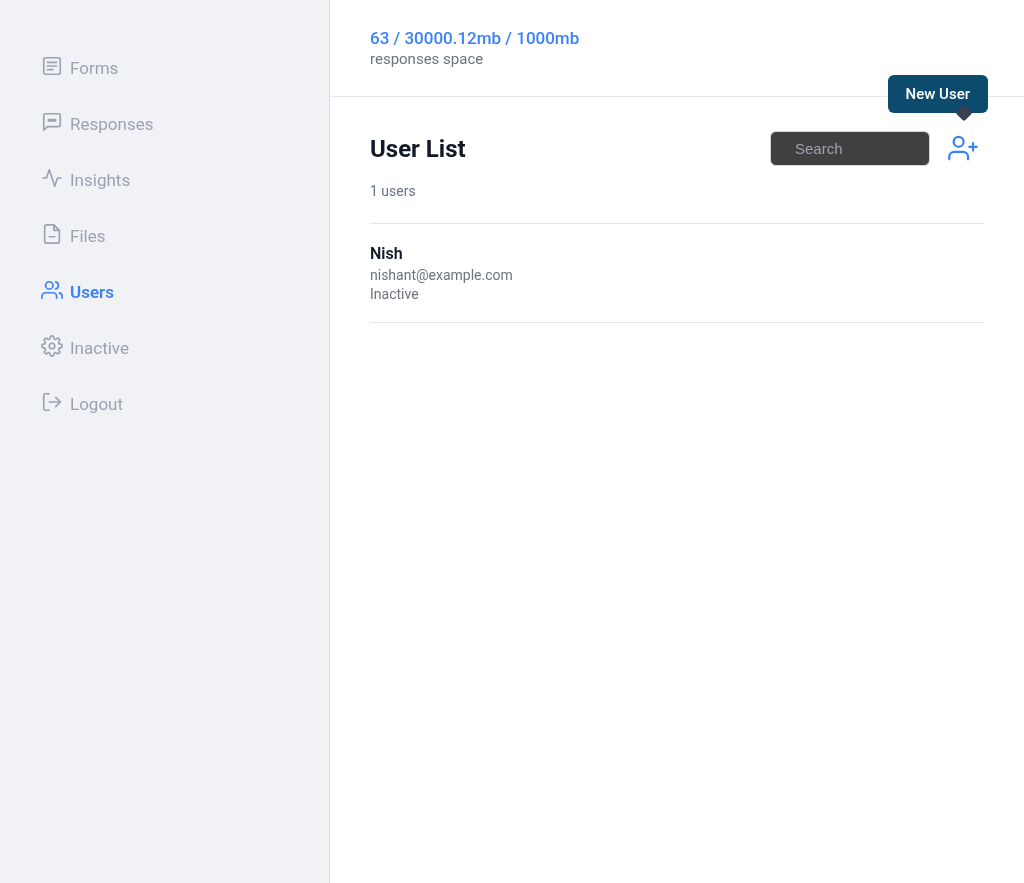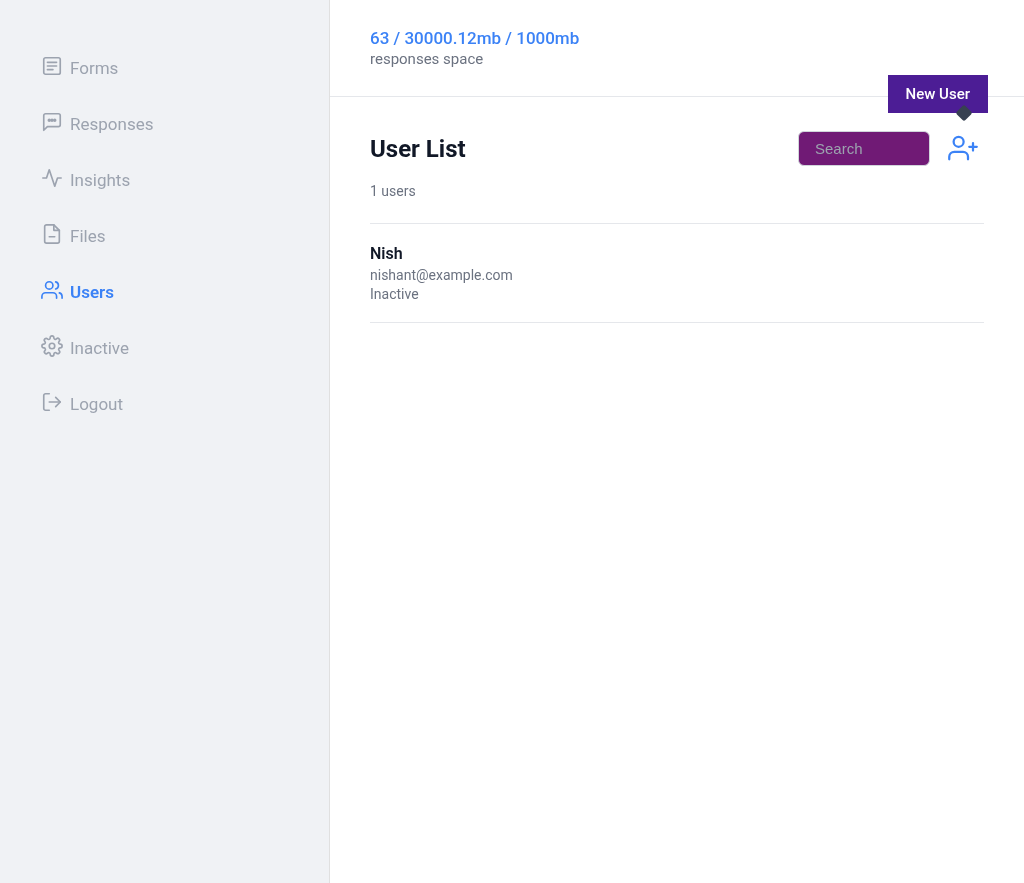--- a/index.html
+++ b/index.html
@@ -132,26 +132,26 @@
     .user-list-actions {
       display: flex;
       align-items: center;
       gap: 12px;
       position: relative;
     }
 
     .search-input {
       border: 1px solid #d1d5db;
       border-radius: 6px;
-      padding: 8px 16px;
+      padding: 8px 24px;
       font-size: 15px;
       color: #9ca3af;
       outline: none;
-      width: 132px;
-      background: #701a75;
+      width: 160px;
+      background: #404040;
     }
 
     .search-input::placeholder {
       color: #9ca3af;
     }
 
     .new-user-btn {
       background: none;
       border: none;
       cursor: pointer;
@@ -165,26 +165,26 @@
       width: 30px;
       height: 30px;
       color: #3b82f6;
     }
 
     
     .tooltip {
       position: absolute;
       top: -52px;
       right: -4px;
-      background: #4c1d95;
+      background: #0c4a6e;
       color: #fff;
       font-size: 15px;
       font-weight: 500;
       padding: 10px 18px;
-      border-radius: 0;
+      border-radius: 6px;
       white-space: nowrap;
       pointer-events: none;
       z-index: 10;
     }
 
     .tooltip::after {
       content: '';
       position: absolute;
       bottom: -6px;
       right: 18px;

